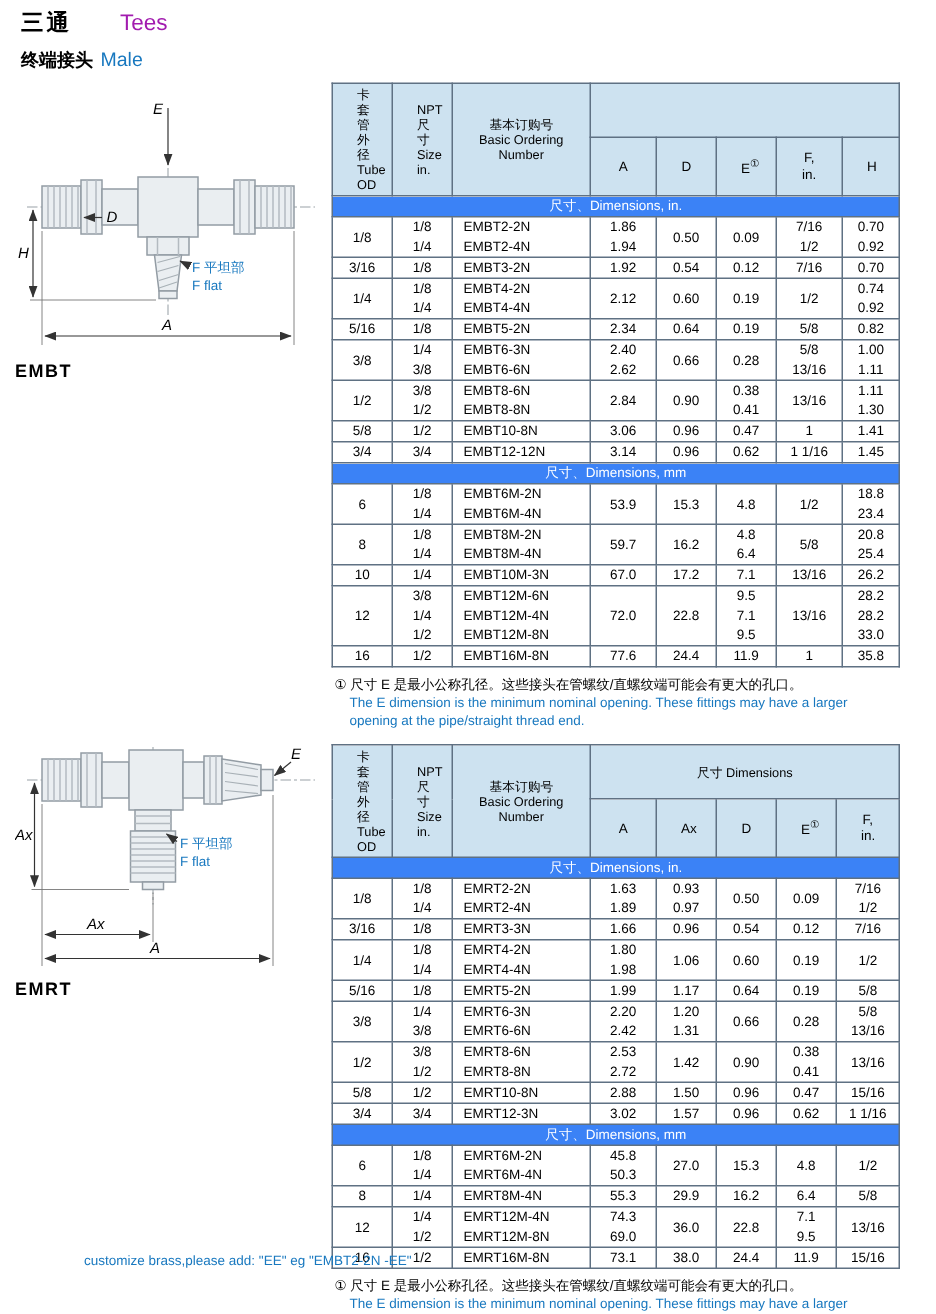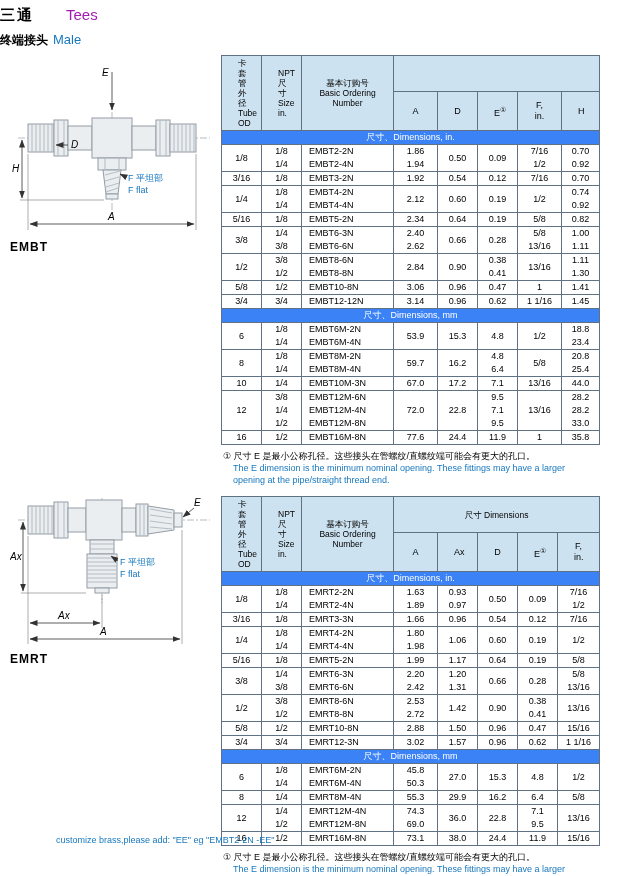--- a/index.html
+++ b/index.html
@@ -1,21 +1,21 @@
 <!DOCTYPE html>
 <html><head>
 <meta charset="utf-8">
 <style>
   html,body{margin:0;padding:0}
   body{
     width:624px;height:876px;position:relative;overflow:hidden;background:#fff;
     font-family:"Liberation Sans","DejaVu Sans",sans-serif;color:#000;
   }
   
-  #titles{position:absolute;left:0;top:6px}
+  #titles{position:absolute;left:14px;top:6px}
   .t-row{display:flex;align-items:baseline}
   .t-row.t2{margin-top:7px}
   .t-zh{font-size:15px;font-weight:bold;width:66px;letter-spacing:2px}
   .t-en{font-size:15px;color:#a21caf}
   .t-zh2{font-size:12px;font-weight:bold;width:53px}
   .t-en2{font-size:13px;color:#1878bf}
   
   .diagram{position:absolute}
   #diagram-embt{left:10px;top:50px;width:208px}
   #diagram-emrt{left:10px;top:468px;width:208px}
@@ -386,21 +386,21 @@
 25.4</td>
       </tr>
       <tr>
         <td>10</td>
         <td>1/4</td>
         <td class="c-code">EMBT10M-3N</td>
         <td>67.0</td>
         <td>17.2</td>
         <td>7.1</td>
         <td>13/16</td>
-        <td>44.0</td>
+        <td>26.2</td>
       </tr>
       <tr>
         <td>12</td>
         <td>3/8
 1/4
 1/2</td>
         <td class="c-code">EMBT12M-6N
 EMBT12M-4N
 EMBT12M-8N</td>
         <td>72.0</td>

